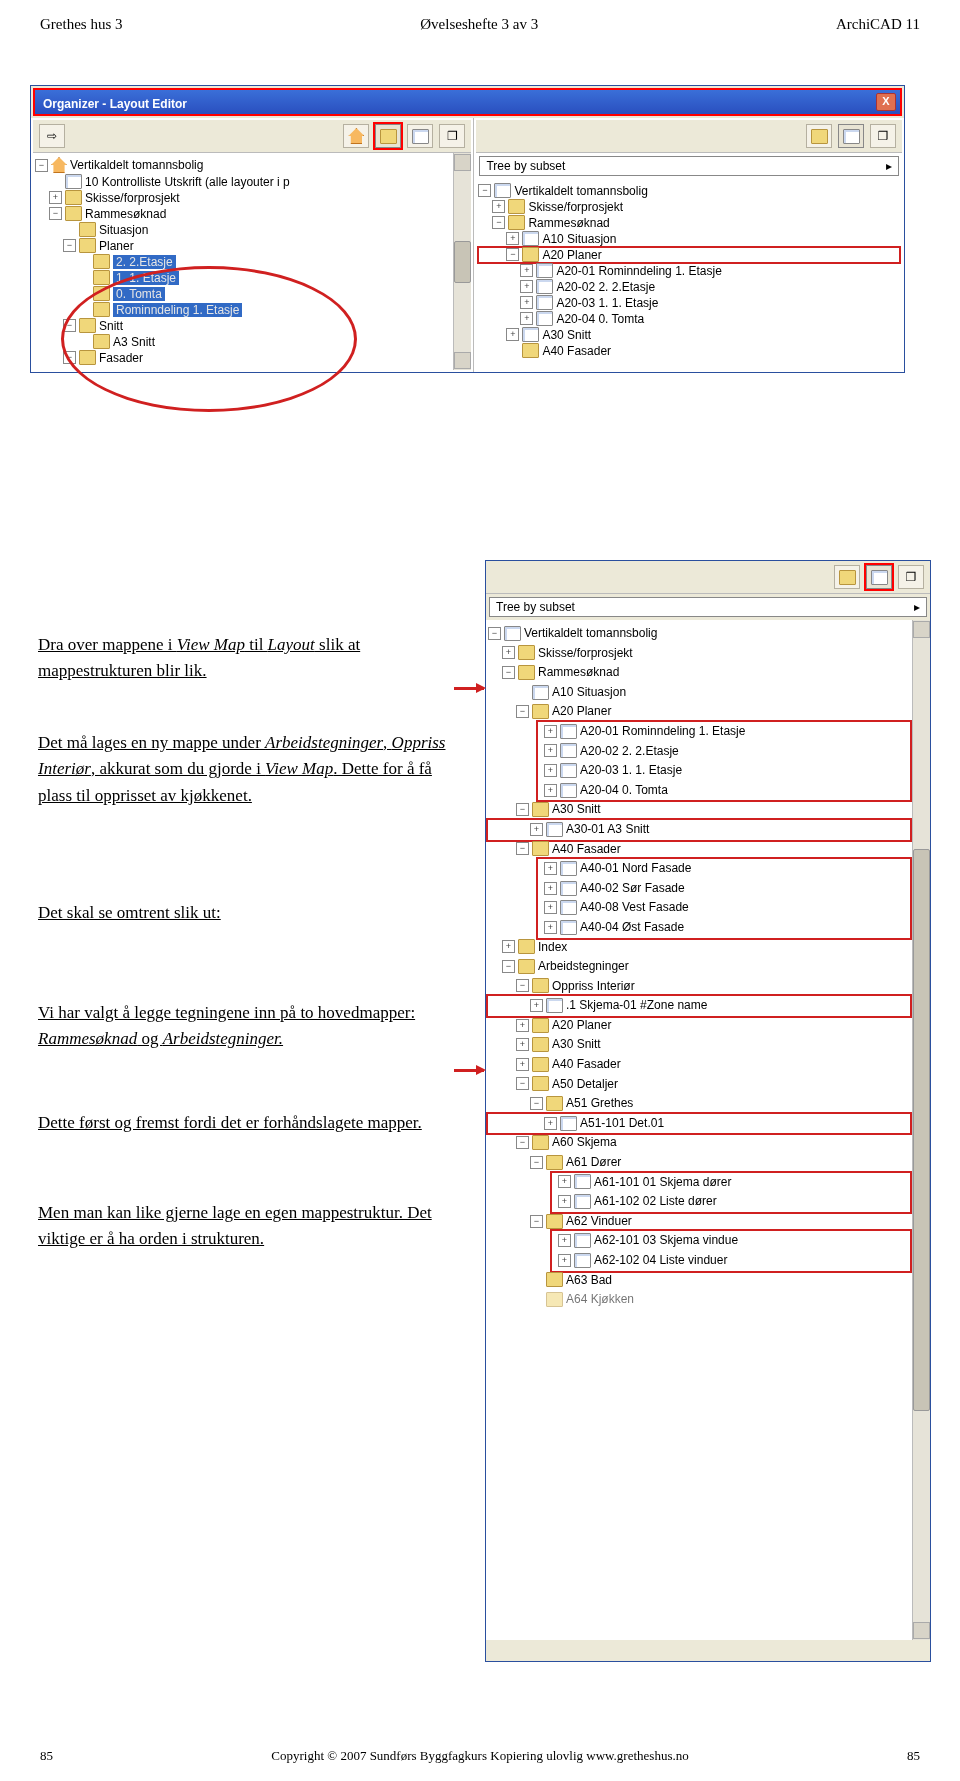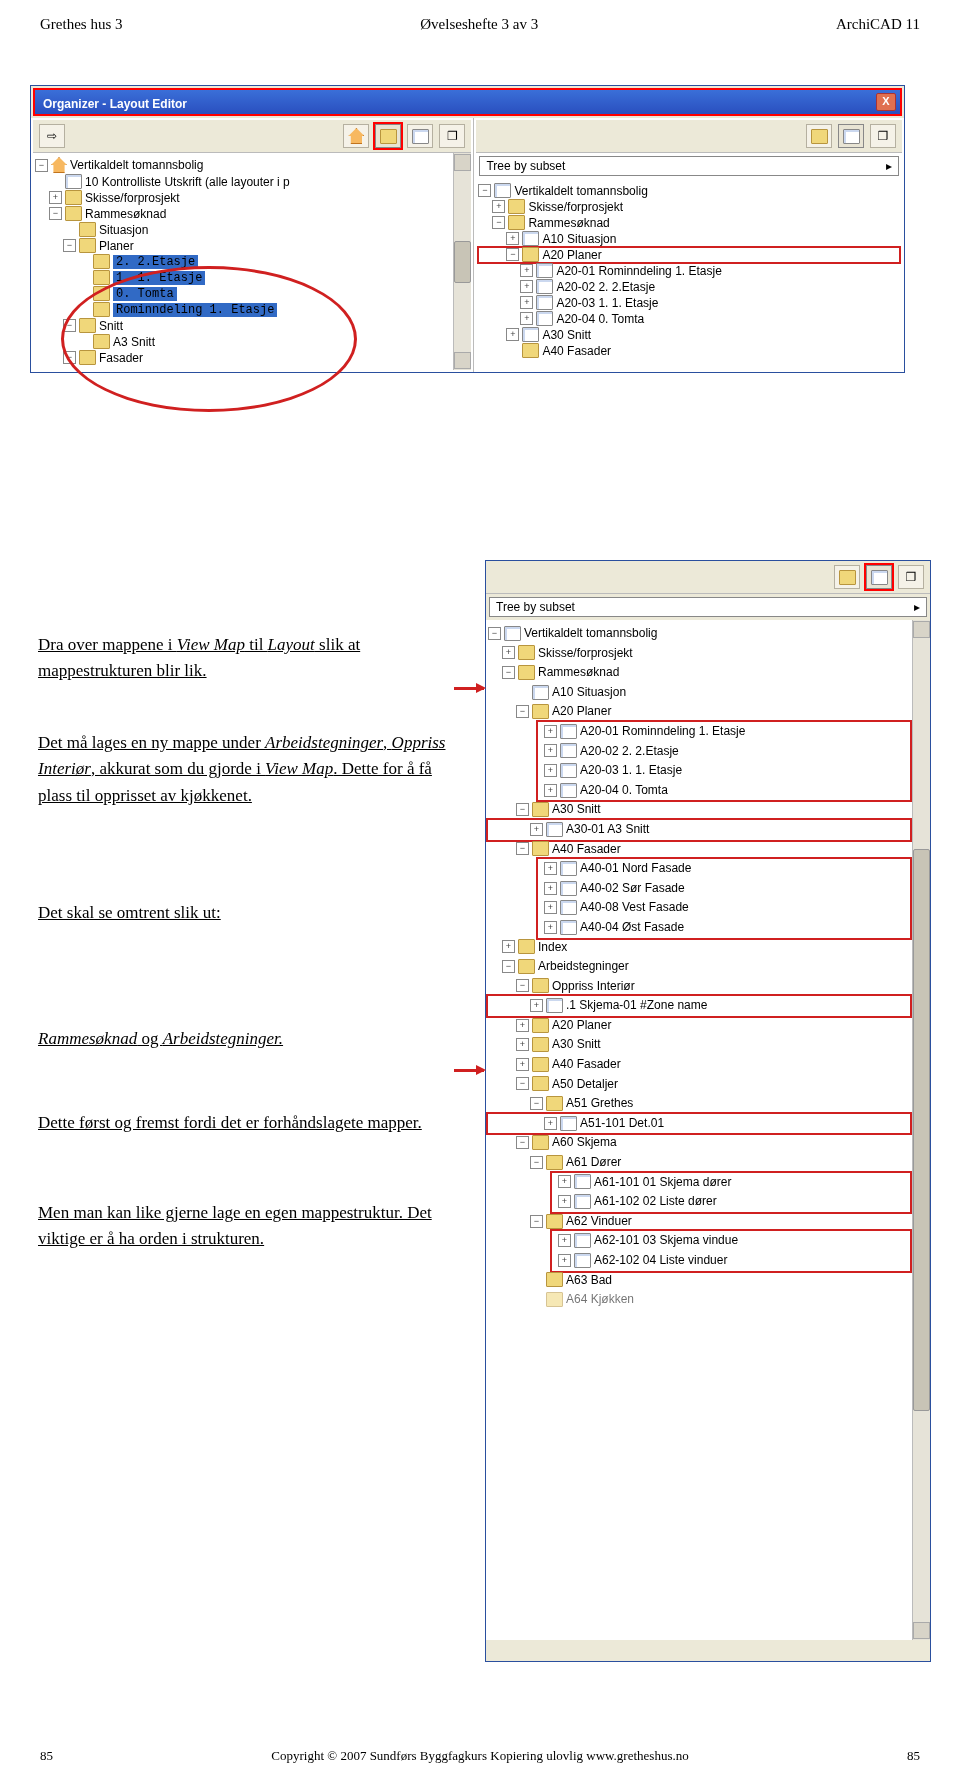--- a/index.html
+++ b/index.html
@@ -87,21 +87,21 @@
   .ico.folder {}
   .ico.layout {
     background:#fff;border:1px solid #888;
     box-shadow: inset 2px 2px 0 #cbd8ef;
   }
   .ico.house {
     background:#f7b860;border:1px solid #c0731d;
     clip-path: polygon(50% 0, 100% 50%, 85% 50%, 85% 100%, 15% 100%, 15% 50%, 0 50%);
     width:14px;height:14px;
   }
-  .sel { background:#316ac5; color:#000000; padding:0 3px;font-family:Liberation Mono, monospace;}
+  .sel { background:#316ac5; color:#e5e5e5; padding:0 3px;}
   .scrollbar {
     width:17px; background:#e6e3d8;
     border-left:1px solid #bbb;
     display:flex; flex-direction:column; justify-content:space-between;
   }
   .sbbtn{width:15px;height:15px;margin:1px auto;background:#d8d4c8;border:1px solid #aaa;}
   .sbthumb{width:15px;height:40px;margin:0 auto;background:#c8c4b6;border:1px solid #999;border-radius:2px;}
   .circle-annot {
     position:absolute;
     border:3px solid #d02020;
@@ -331,21 +331,21 @@
 <div class="body-text" style="top:632px;">
   <span>Dra over mappene i </span><i>View Map</i><span> til </span><i>Layout</i><span> slik at mappestrukturen blir lik.</span>
 </div>
 <div class="body-text" style="top:730px;">
   <span>Det må lages en ny mappe under </span><i>Arbeidstegninger</i><span>, </span><i>Oppriss Interiør</i><span>, akkurat som du gjorde i </span><i>View Map</i><span>. Dette for å få plass til opprisset av kjøkkenet.</span>
 </div>
 <div class="body-text" style="top:900px;">
   <span>Det skal se omtrent slik ut:</span>
 </div>
 <div class="body-text" style="top:1000px;">
-  <br>
+  <span>Vi har valgt å legge tegningene inn på to hovedmapper:</span><br>
   <i>Rammesøknad</i><span> og </span><i>Arbeidstegninger.</i>
 </div>
 <div class="body-text" style="top:1110px;">
   <span>Dette først og fremst fordi det er forhåndslagete mapper.</span>
 </div>
 <div class="body-text" style="top:1200px;">
   <span>Men man kan like gjerne lage en egen mappestruktur. Det viktige er å ha orden i strukturen.</span>
 </div>
 
 <div class="org2 win">

